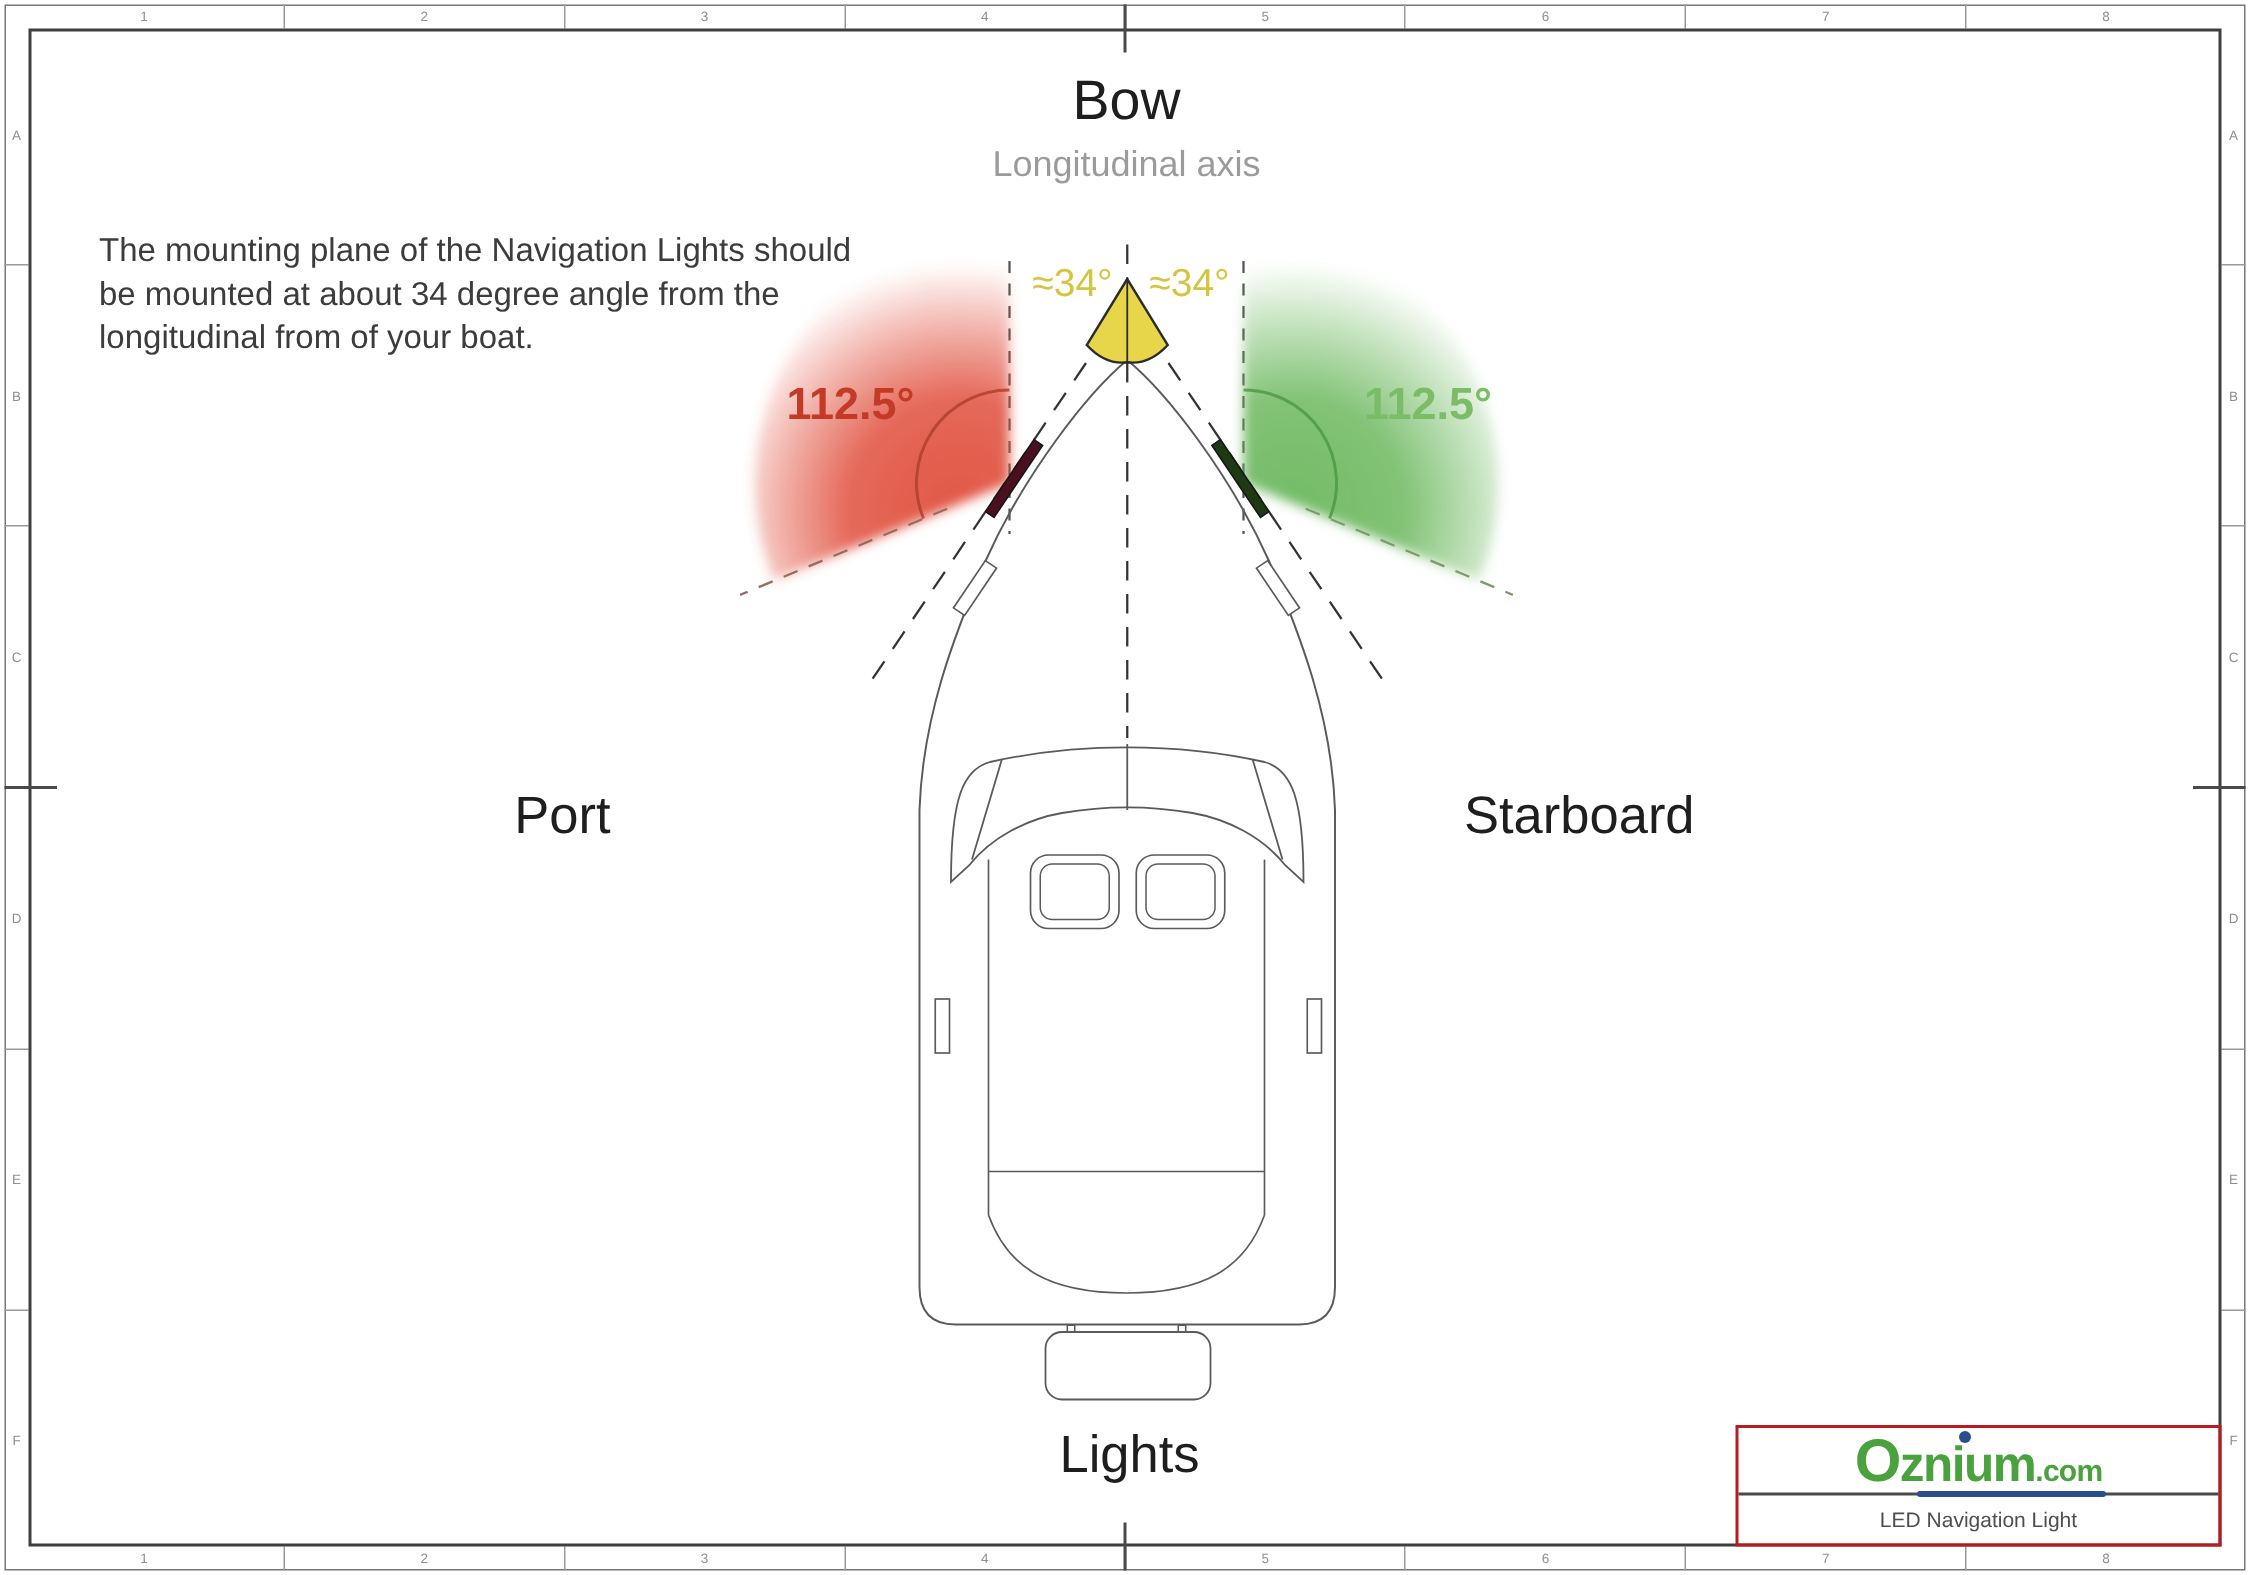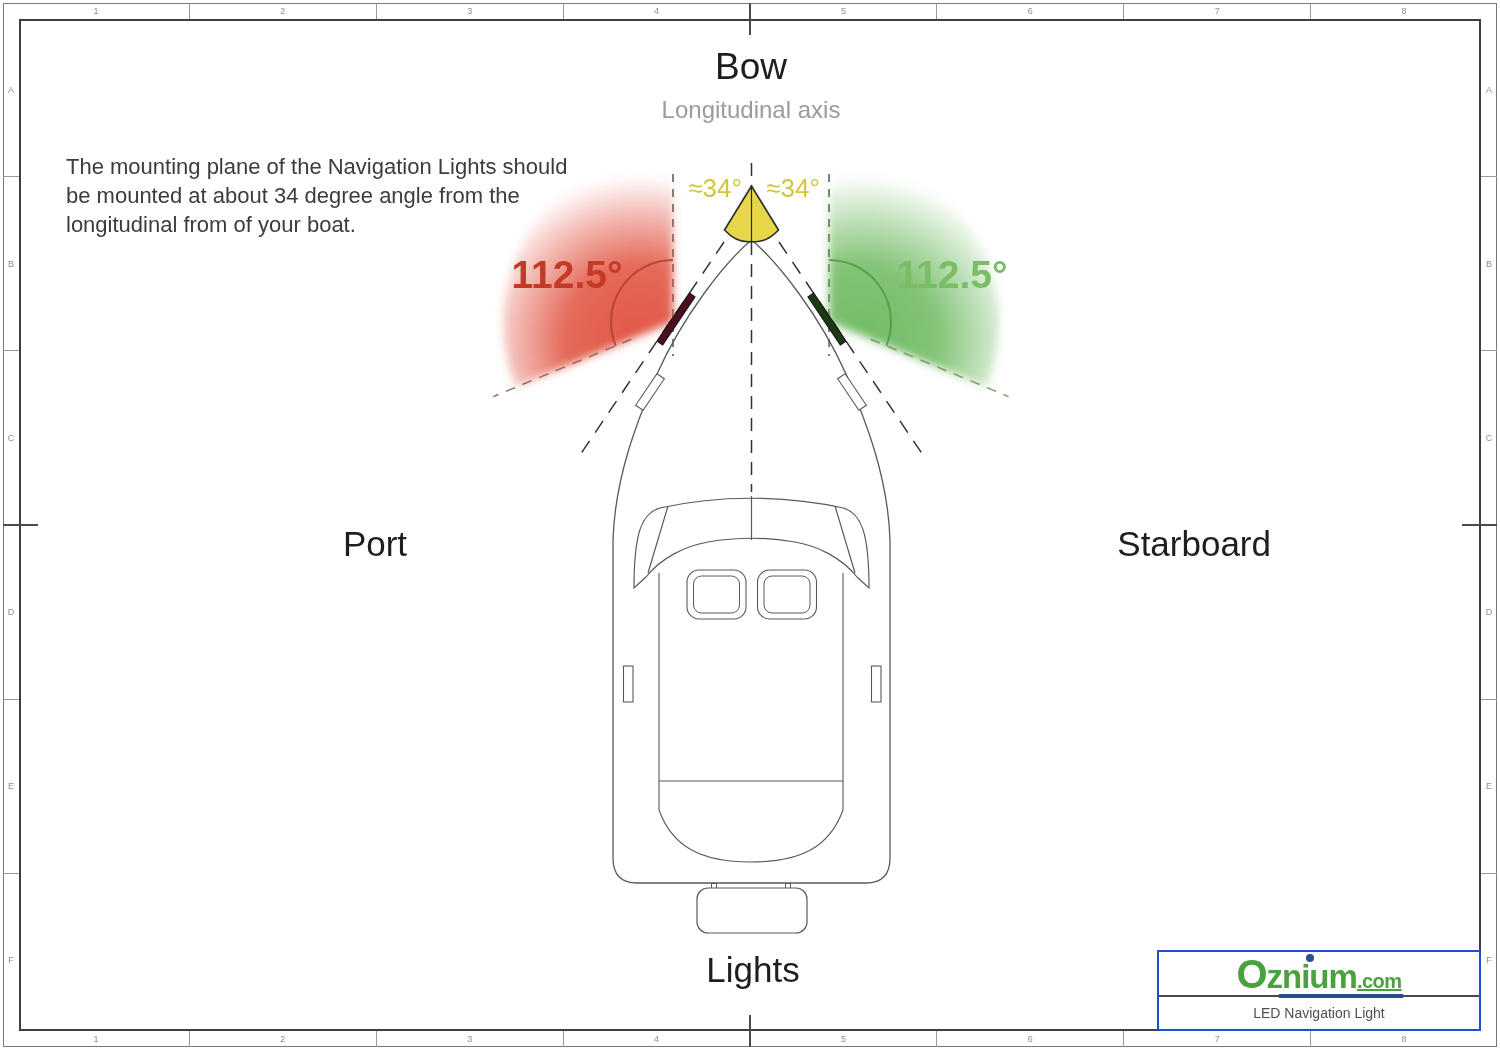--- a/index.html
+++ b/index.html
@@ -21,43 +21,43 @@
   .band-h .cell:last-child{border-right:none;}
   .band-v .cell{border-bottom:1px solid #9a9a9a;}
   .band-v .cell:last-child{border-bottom:none;}
   .centermark{position:absolute;background:#4a4a4a;}
 
   
   .lbl{position:absolute;color:#1e1e1e;white-space:nowrap;}
   .bow-label{left:651px;top:46px;width:200px;text-align:center;font-size:37px;}
   .axis-label{left:601px;top:96px;width:300px;text-align:center;font-size:24px;color:#9b9b9b;}
   .port-label{left:275px;top:524px;width:200px;text-align:center;font-size:35px;}
-  .starboard-label{left:1071px;top:524px;width:200px;text-align:right;font-size:35px;}
+  .starboard-label{left:976px;top:524px;width:200px;text-align:left;font-size:35px;}
   .stern-label{left:653px;top:950px;width:200px;text-align:center;font-size:35px;}
   .note{position:absolute;left:50px;top:152px;font-size:22px;line-height:29px;color:#3c3c3c;margin-left:16px;}
-  .deg{position:absolute;width:140px;text-align:center;font-size:39px;font-weight:bold;}
+  .deg{position:absolute;width:140px;text-align:center;font-size:30px;font-weight:bold;}
   .deg-port{left:497px;top:253px;color:var(--port,#c43a27);}
   .deg-stbd{left:882px;top:253px;color:var(--starboard,#7bbc66);}
   .deg-mount{position:absolute;width:110px;text-align:center;font-size:26px;font-weight:normal;
              color:var(--mount,#d5c43e);}
   .mount-left{left:660px;top:173px;}
   .mount-right{left:738px;top:173px;}
 
   
   .titleblock{position:absolute;left:1157px;top:950px;width:324px;height:81px;
-              box-sizing:border-box;border:2px solid #1d4ed8;display:flex;flex-direction:column;}
+              box-sizing:border-box;border:2px solid #b91c1c;display:flex;flex-direction:column;}
   .tb-logo-row{flex:1;display:flex;align-items:center;justify-content:center;
                border-bottom:2px solid #4a4a4a;}
   .tb-name-row{height:32px;display:flex;align-items:center;justify-content:center;
                font-size:14px;color:#4f4f4f;}
   .logo-wrap{position:relative;display:flex;align-items:baseline;}
   .logo-text{display:block;font-weight:bold;font-size:33px;line-height:1;
              letter-spacing:-1px;color:var(--logo-green,#4aa23e);}
   .logo-text::first-letter{font-size:40px;}
-  .logo-suffix{font-weight:bold;font-size:20px;letter-spacing:-0.5px;color:var(--logo-green,#4aa23e);text-decoration:underline;}
+  .logo-suffix{font-weight:bold;font-size:20px;letter-spacing:-0.5px;color:var(--logo-green,#4aa23e);}
   .logo-idot{position:absolute;left:70px;top:0px;width:8px;height:8px;border-radius:50%;
              background:var(--logo-blue,#2a4d8e);}
   .logo-underline{position:absolute;left:42px;right:-2px;bottom:-4px;height:4px;border-radius:2px;
                   background:var(--logo-blue,#2a4d8e);}
 
   svg{position:absolute;left:0;top:0;}
 </style>
 </head>
 <body>
 

